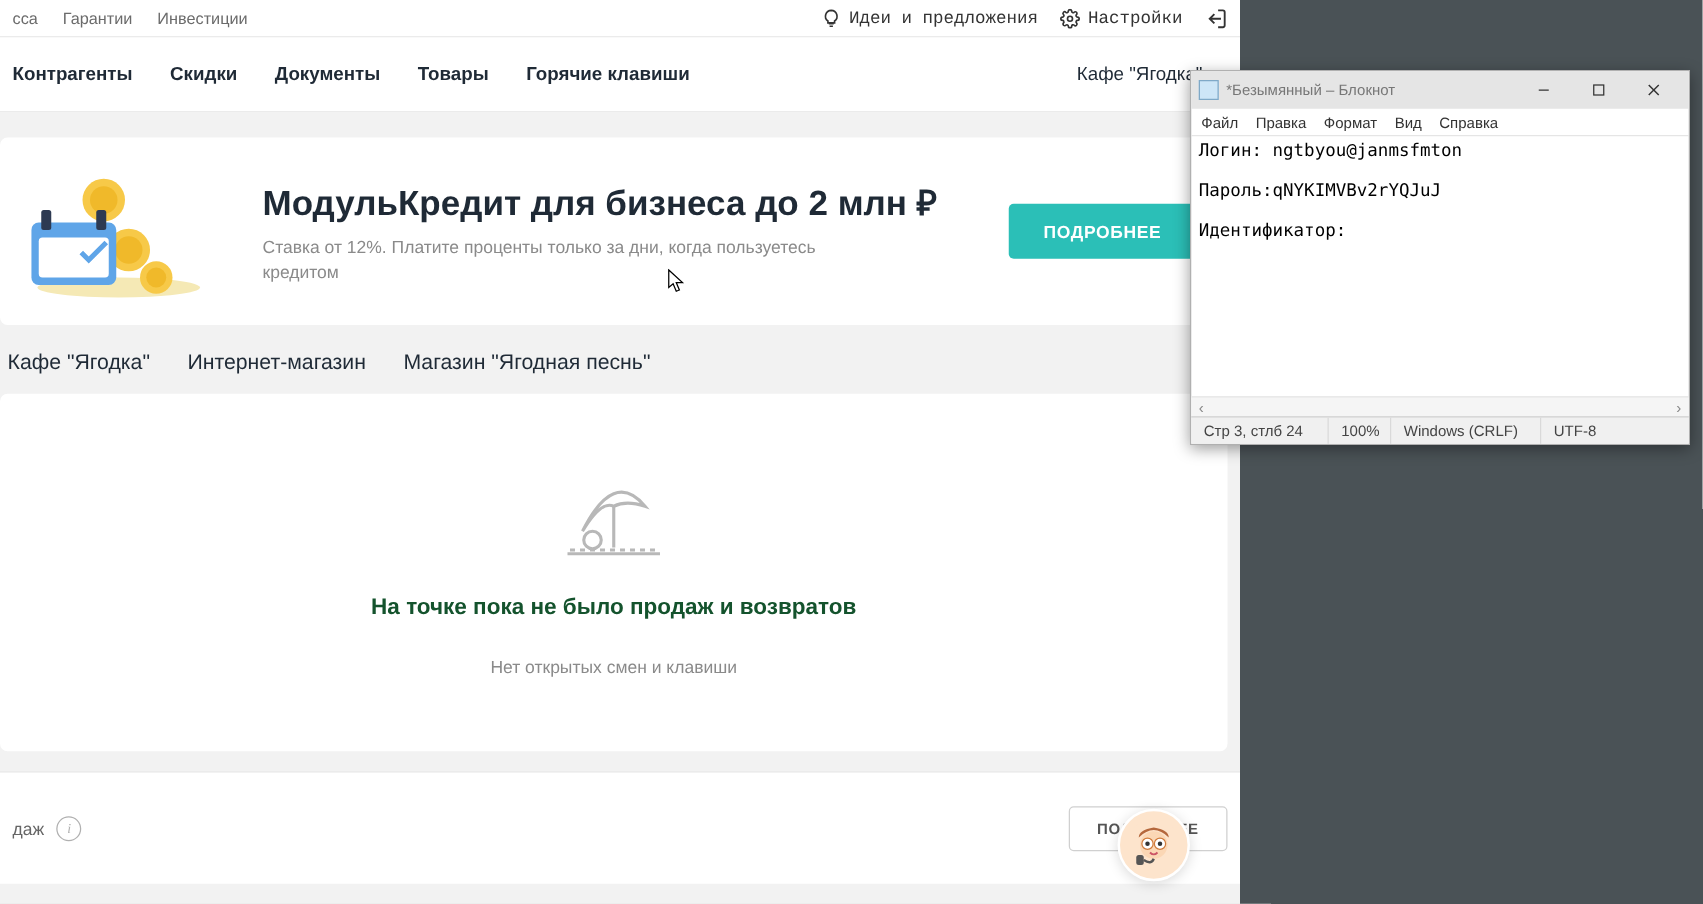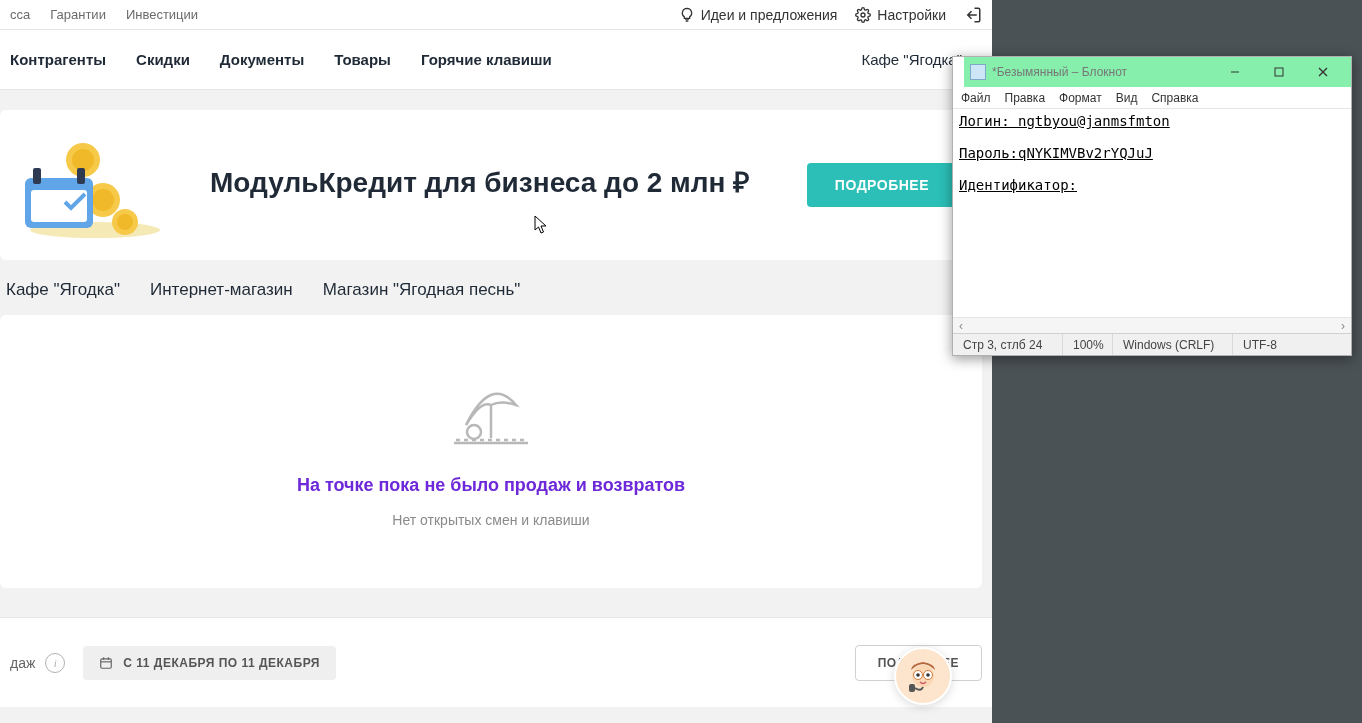--- a/index.html
+++ b/index.html
@@ -1,55 +1,55 @@
 <!DOCTYPE html>
 <html><head>
 <meta charset="utf-8">
 <style>
 * { box-sizing: border-box; margin: 0; padding: 0; }
 body { font-family: Arial, sans-serif; font-size: 14px; color: #333; background: #4a5256; width: 1362px; height: 723px; overflow: hidden; position: relative; }
 .app { position: absolute; left: 0; top: 0; width: 992px; height: 723px; background: #fff; }
 .top-bar { height: 30px; display: flex; align-items: center; padding: 0 10px; background: #fff; border-bottom: 1px solid #e5e5e5; }
 .top-left { display: flex; gap: 20px; font-size: 13px; color: #6b6b6b; }
 .top-left span { cursor: pointer; }
-.top-right { margin-left: auto; display: flex; align-items: center; gap: 18px; font-size: 14px; color: #333; }
+.top-right { margin-left: auto; display: flex; align-items: center; gap: 18px; font-size: 14px; color: #333; font-family: Liberation Mono, monospace; }
 .top-right .item { display: flex; align-items: center; gap: 6px; cursor: pointer; }
 .nav-bar { height: 60px; display: flex; align-items: center; padding: 0 10px; background: #fff; border-bottom: 1px solid #e5e5e5; }
 .nav-bar .nav-item { margin-right: 30px; font-size: 15px; font-weight: 600; color: #1f2a36; cursor: pointer; }
 .nav-right { margin-left: auto; display: flex; align-items: center; gap: 6px; font-size: 15px; color: #1f2a36; cursor: pointer; }
 .content { background: #f2f2f2; padding: 20px 0 0 0; height: calc(100% - 90px); position: relative; }
 .promo { background: #fff; border-radius: 6px; margin: 0 10px 20px 0; padding: 20px 25px; display: flex; align-items: center; }
 .promo-illus { width: 160px; height: 110px; flex-shrink: 0; margin-right: 25px; position: relative; }
 .promo-text { flex: 1; }
 .promo-title { font-size: 28px; font-weight: 600; color: #1f2a36; margin-bottom: 8px; }
 .promo-sub { font-size: 14px; color: #8a8a8a; line-height: 1.4; max-width: 450px; }
 .promo-btn { background: #2bbfb7; color: #fff; font-weight: 600; letter-spacing: 0.5px; border: none; padding: 14px 28px; border-radius: 4px; font-size: 14px; cursor: pointer; }
 .tabs { display: flex; gap: 30px; padding: 0 0 15px 6px; font-size: 17px; color: #1f2a36; }
 .tabs span { cursor: pointer; }
 .card { background: #fff; border-radius: 6px; margin: 0 10px 80px 0; padding: 55px 25px 60px 25px; text-align: center; }
 .empty-illus { width: 90px; height: 80px; margin: 0 auto 25px auto; color: #b8b8b8; }
-.empty-title { font-size: 18px; font-weight: 600; color: #6d28d9; margin-bottom: 16px; }
+.empty-title { font-size: 18px; font-weight: 600; color: #14532d; margin-bottom: 29px; }
 .empty-sub { font-size: 14px; color: #8a8a8a; }
 .footer { position: absolute; bottom: 16px; left: 0; right: 0; height: 90px; background: #fff; border-top: 1px solid #e5e5e5; display: flex; align-items: center; padding: 0 10px; }
 .footer-left { display: flex; align-items: center; gap: 10px; font-size: 14px; color: #666; }
 .date-chip { background: #efefef; border-radius: 4px; padding: 10px 16px; display: flex; align-items: center; gap: 10px; font-size: 12px; letter-spacing: 0.5px; font-weight: 600; color: #555; cursor: pointer; }
 .footer-btn { margin-left: auto; border: 1px solid #d0d0d0; background: #fff; padding: 10px 22px; border-radius: 4px; font-size: 12px; letter-spacing: 0.5px; font-weight: 600; color: #555; cursor: pointer; }
 .assistant { position: absolute; right: 40px; bottom: 18px; width: 58px; height: 58px; border-radius: 50%; background: #fde4cc; border: 2px solid #fff; box-shadow: 0 2px 10px rgba(0,0,0,.15); cursor: pointer; display:flex; align-items:center; justify-content:center; }
 .cursor { position: absolute; left: 534px; top: 215px; pointer-events:none; }
 
 
 .notepad { position: absolute; left: 952px; top: 56px; width: 400px; height: 300px; background: #fff; border: 1px solid #b0b0b0; box-shadow: 0 3px 12px rgba(0,0,0,.4); font-family: "Segoe UI", Tahoma, sans-serif; font-size: 12px; display:flex; flex-direction:column; }
-.np-title { height: 30px; display: flex; align-items: center; padding: 12px 6px; background: #86efac; margin-left: 11px; }
+.np-title { height: 30px; display: flex; align-items: center; padding: 12px 6px; background: #e5e5e5; }
 .np-title .np-icon { width:16px; height:16px; margin-right:6px; background:#cde6f7; border:1px solid #7fa9c7; }
 .np-title-text { color: #777; flex:1; }
 .np-controls { display:flex; }
 .np-controls div { width:44px; height:28px; display:flex; align-items:center; justify-content:center; cursor:pointer; color:#333; }
 .np-menu { height: 22px; display:flex; align-items:center; gap:14px; padding: 0 8px; border-bottom:1px solid #e5e5e5; color:#333; }
 .np-menu span { cursor:pointer; }
-.np-body { flex:1; padding: 4px 6px; font-family: Consolas, monospace; font-size: 14px; color:#000; white-space: pre-wrap; overflow-y:auto; position:relative;text-decoration:underline; }
+.np-body { flex:1; padding: 4px 6px; font-family: Consolas, monospace; font-size: 14px; color:#000; white-space: pre-wrap; overflow-y:auto; position:relative; }
 .np-scroll { height:16px; border-top:1px solid #e5e5e5; background:#f5f5f5; display:flex; align-items:center; }
 .np-scroll .arrow { width:16px; height:14px; display:flex; align-items:center; justify-content:center; color:#888; cursor:pointer; }
 .np-scroll .track { flex:1; }
 .np-status { height: 22px; display:flex; align-items:center; border-top:1px solid #d0d0d0; background:#f0f0f0; font-size:12px; color:#444; }
 .np-status div { border-right: 1px solid #d9d9d9; padding: 0 10px; height:100%; display:flex; align-items:center; }
 .np-status div:last-child { border-right:none; flex:1; }
 .info-icon-circle { width:20px; height:20px; border:1.5px solid #b0b0b0; border-radius:50%; display:inline-flex; align-items:center; justify-content:center; font-size:11px; color:#b0b0b0; font-style: italic; font-family: Georgia, serif; }
 </style>
 </head>
 <body>
@@ -110,20 +110,21 @@
             <circle cx="78" cy="70" r="11" fill="#f0b92a"></circle>
           <rect x="0" y="48" width="68" height="50" rx="6" fill="#5fa5e8"></rect>
           <rect x="6" y="60" width="56" height="32" rx="3" fill="#fff"></rect>
           <rect x="8" y="38" width="8" height="16" rx="2" fill="#2d3a52"></rect>
           <rect x="52" y="38" width="8" height="16" rx="2" fill="#2d3a52"></rect>
           <path d="M40 72 l6 6 l14 -14" stroke="#5fa5e8" stroke-width="4" fill="none"></path>
         </svg>
       </div>
       <div class="promo-text">
         <div class="promo-title">МодульКредит для бизнеса до 2 млн ₽</div>
+        <div class="promo-sub">Ставка от 12%. Платите проценты только за дни, когда пользуетесь кредитом</div>
       </div>
       <button class="promo-btn">ПОДРОБНЕЕ</button>
     </div>
 
     <div class="tabs">
       <span>Кафе "Ягодка"</span>
       <span>Интернет-магазин</span>
       <span>Магазин "Ягодная песнь"</span>
     </div>
 
@@ -140,29 +141,20 @@
       <div class="empty-title">На точке пока не было продаж и возвратов</div>
       <div class="empty-sub">Нет открытых смен и клавиши</div>
     </div>
 
     <div class="footer">
       <div class="footer-left">
         <span>даж</span>
         <span class="info-icon-circle">i</span>
       </div>
       <div style="width:18px"></div>
-      <div class="date-chip">
-        <svg width="14" height="14" viewBox="0 0 24 24" fill="none" stroke="#666" stroke-width="2">
-            <rect x="3" y="5" width="18" height="16" rx="2"></rect>
-            <line x1="8" y1="2" x2="8" y2="7"></line>
-            <line x1="16" y1="2" x2="16" y2="7"></line>
-            <line x1="3" y1="10" x2="21" y2="10"></line>
-          </svg>
-        <span>С 11 ДЕКАБРЯ ПО 11 ДЕКАБРЯ</span>
-      </div>
       <button class="footer-btn">ПОДРОБНЕЕ</button>
     </div>
 
     <div class="assistant">
       <svg width="44" height="44" viewBox="0 0 44 44">
         <circle cx="22" cy="22" r="21" fill="#fde4cc"></circle>
         <path d="M10 16 Q22 4 34 16 Q34 10 22 8 Q10 10 10 16Z" fill="#b5683d"></path>
         <circle cx="22" cy="22" r="11" fill="#fbd7b5"></circle>
         <circle cx="17" cy="21" r="4.5" fill="#fff" stroke="#d07b3c" stroke-width="1"></circle>
         <circle cx="27" cy="21" r="4.5" fill="#fff" stroke="#d07b3c" stroke-width="1"></circle>

